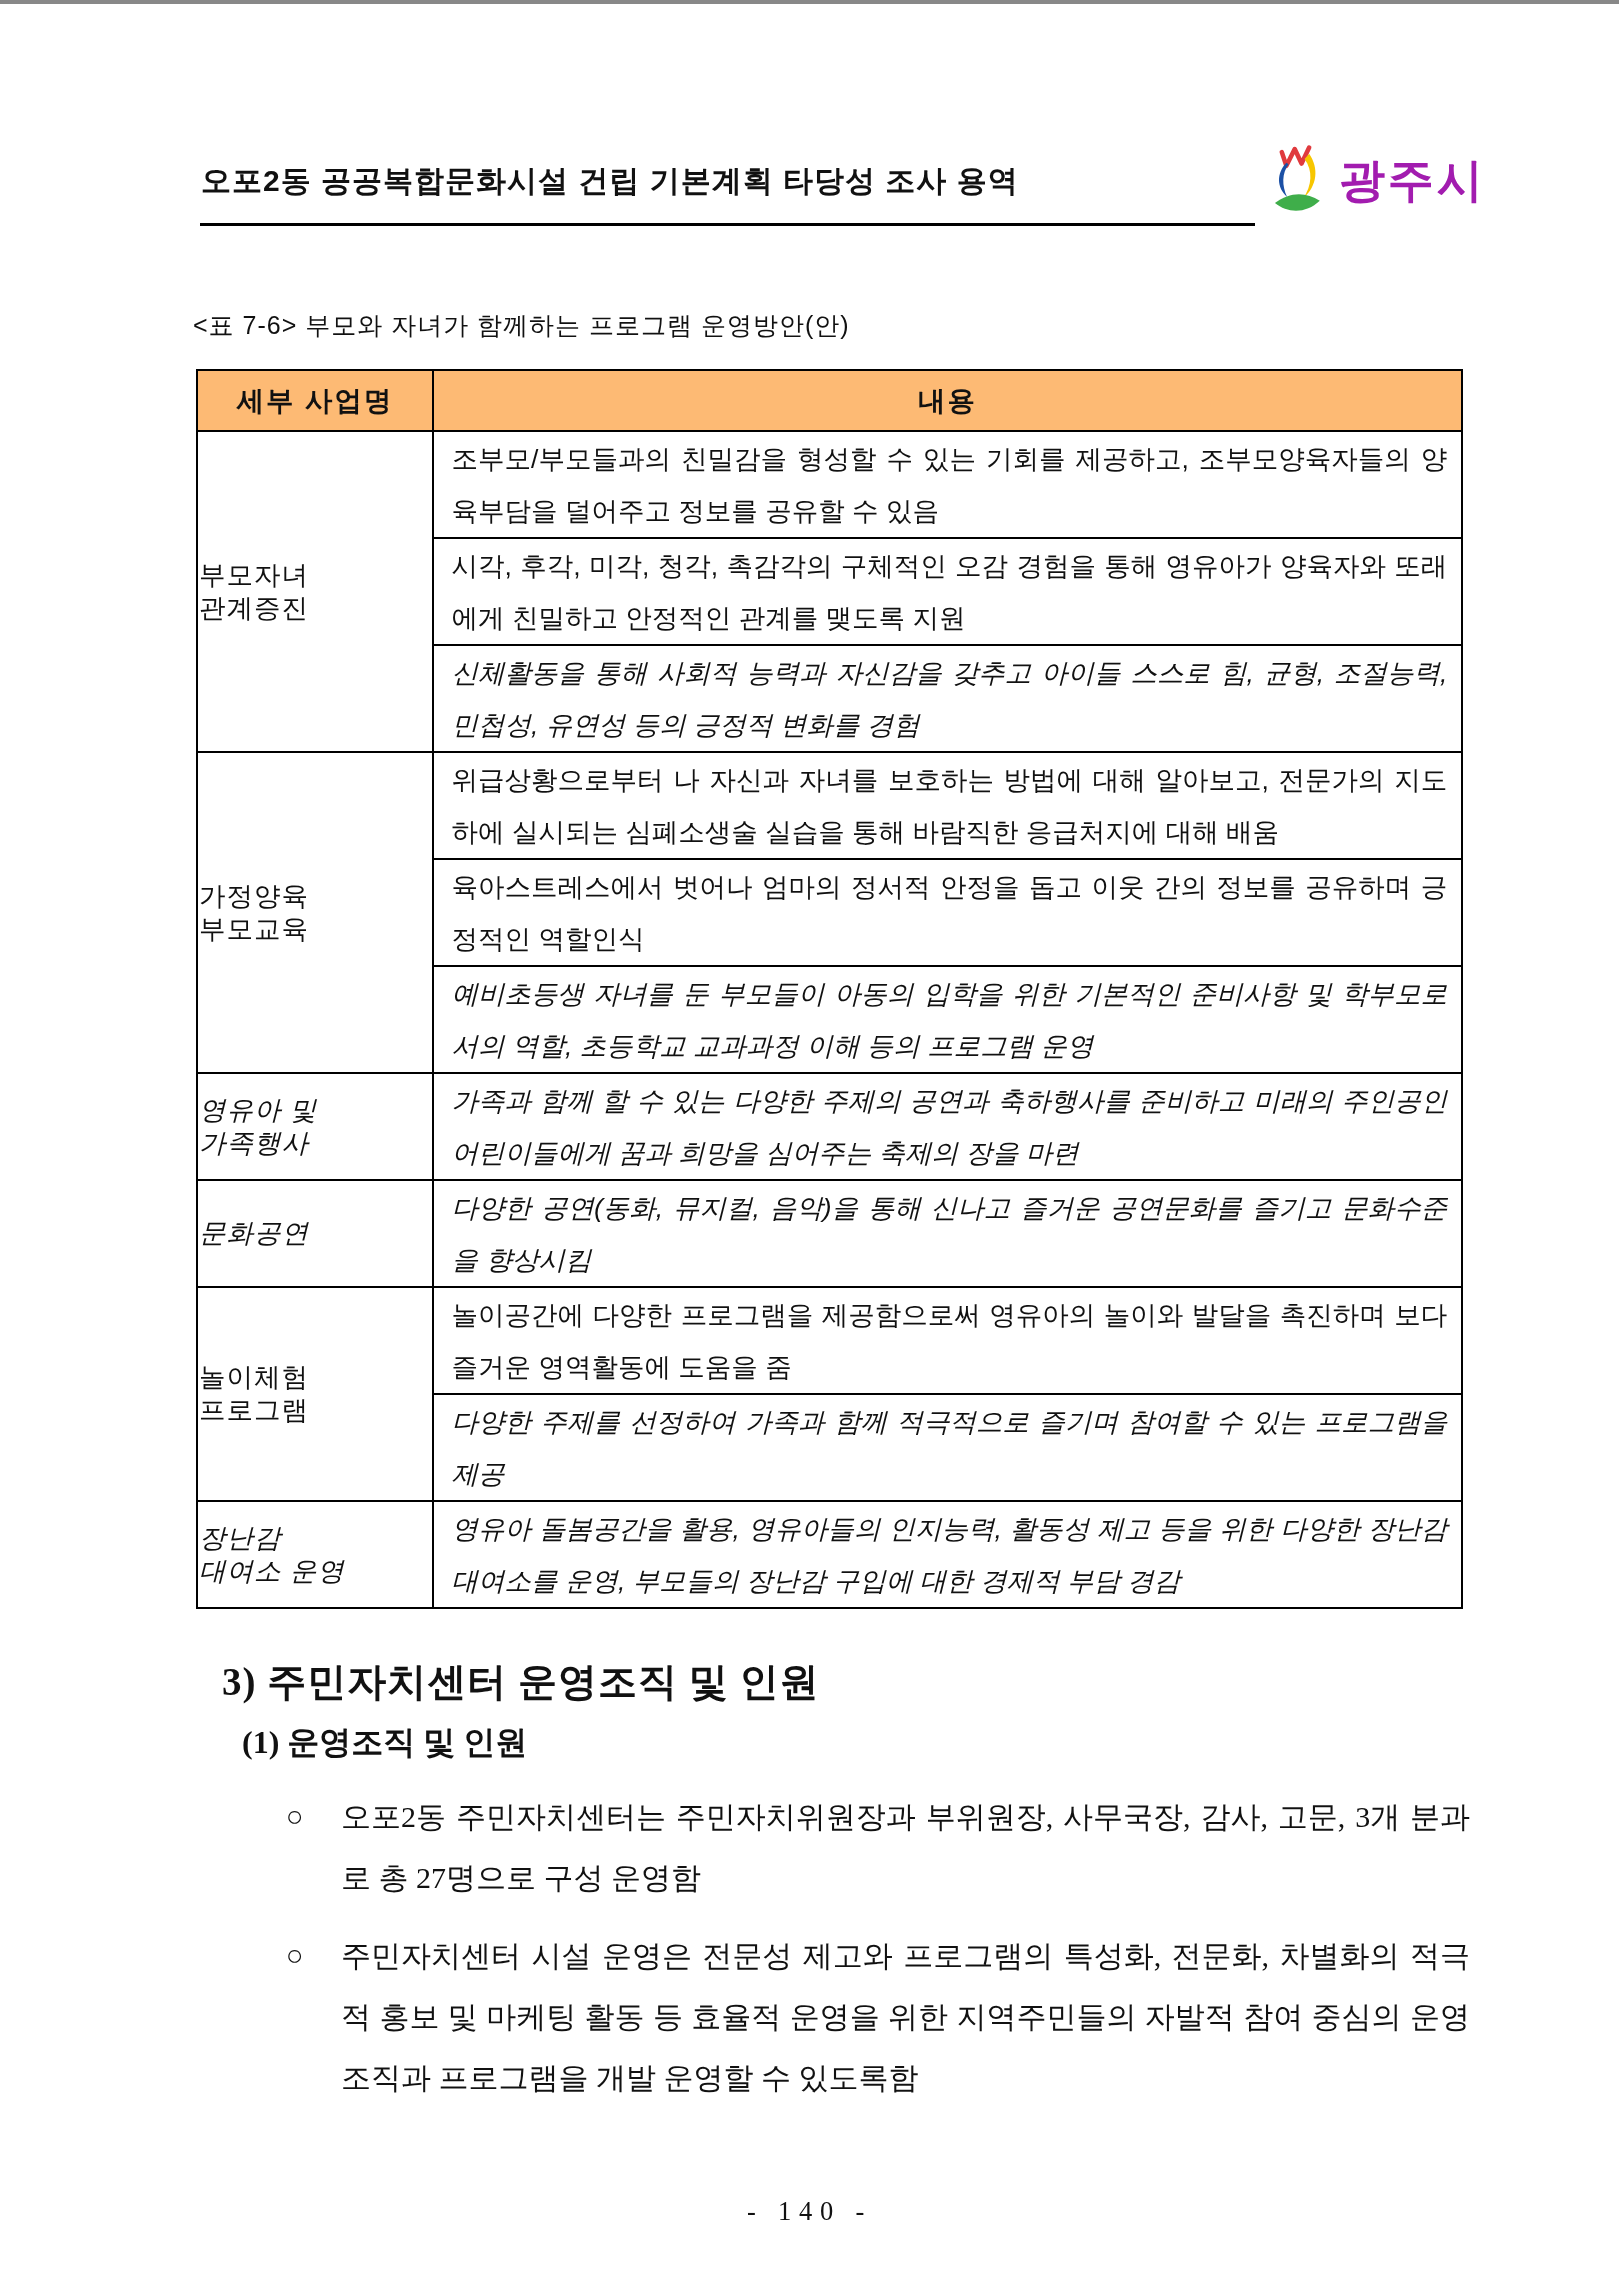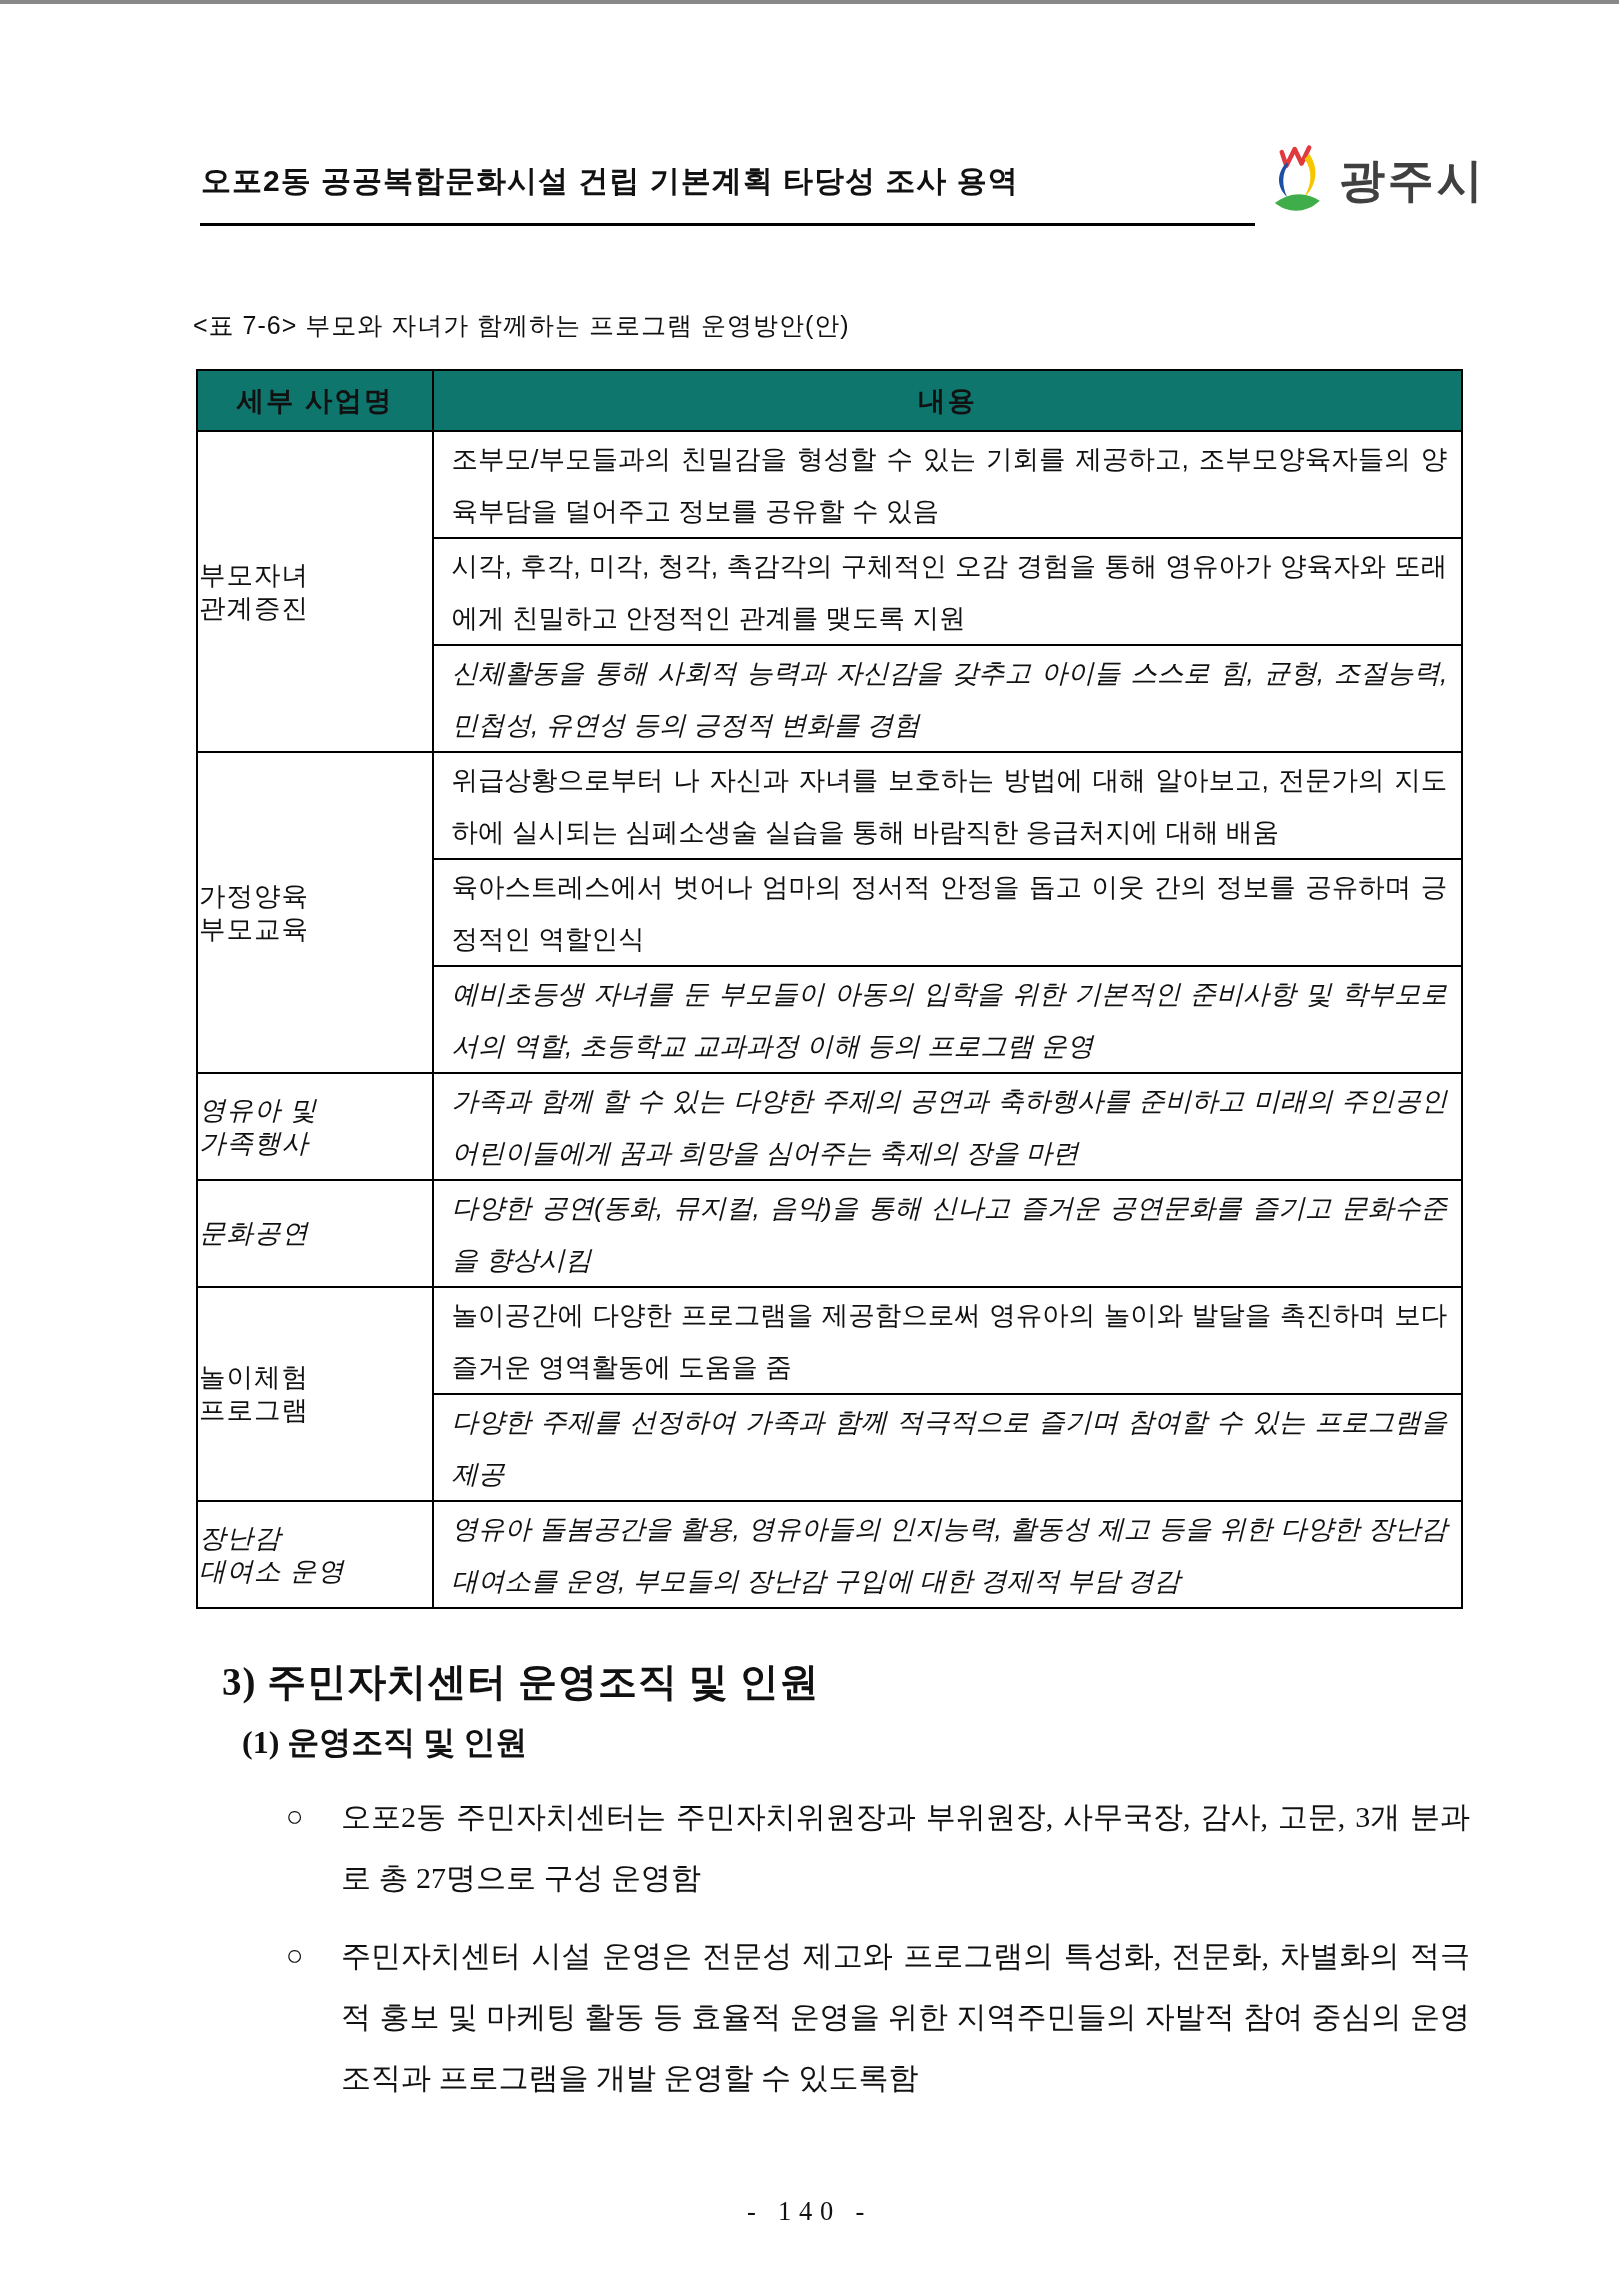--- a/index.html
+++ b/index.html
@@ -17,36 +17,36 @@
   }
   .header-rule {
     position:absolute; left:200px; top:219px; width:1055px; height:2.9px; background:#000;
   }
   .logo {
     position:absolute; left:1259px; top:139px;
     display:flex; align-items:center; gap:3.9px;
   }
   .logo svg { width:76px; height:76px; display:block; }
   .logo-text {
-    font-size:46px; font-weight:bold; color:#404040; letter-spacing:2.9px; white-space:nowrap;
+    font-size:46px; font-weight:bold; color:#a21caf; letter-spacing:2.9px; white-space:nowrap;
   }
 
   
   .table-caption {
     position:absolute; left:193px; top:305px;
     font-size:25px; letter-spacing:1px; white-space:nowrap;
   }
   table.program-table {
     position:absolute; left:196px; top:365px; width:1267px;
     border-collapse:collapse; table-layout:fixed;
     border:2.9px solid #000;
   }
   .program-table th, .program-table td { border:2px solid #000; }
   .program-table th {
-    height:57px; background:#0f766e;
+    height:57px; background:#fdba74;
     font-size:27.4px; font-weight:bold; text-align:center; vertical-align:middle;
     letter-spacing:2px;
   }
   .program-table td.label {
     text-align:left; vertical-align:middle;
     font-size:26.5px; line-height:33px; letter-spacing:1px;
     white-space:pre-line;
   }
   .program-table td.cell {
     height:105px; vertical-align:middle;

